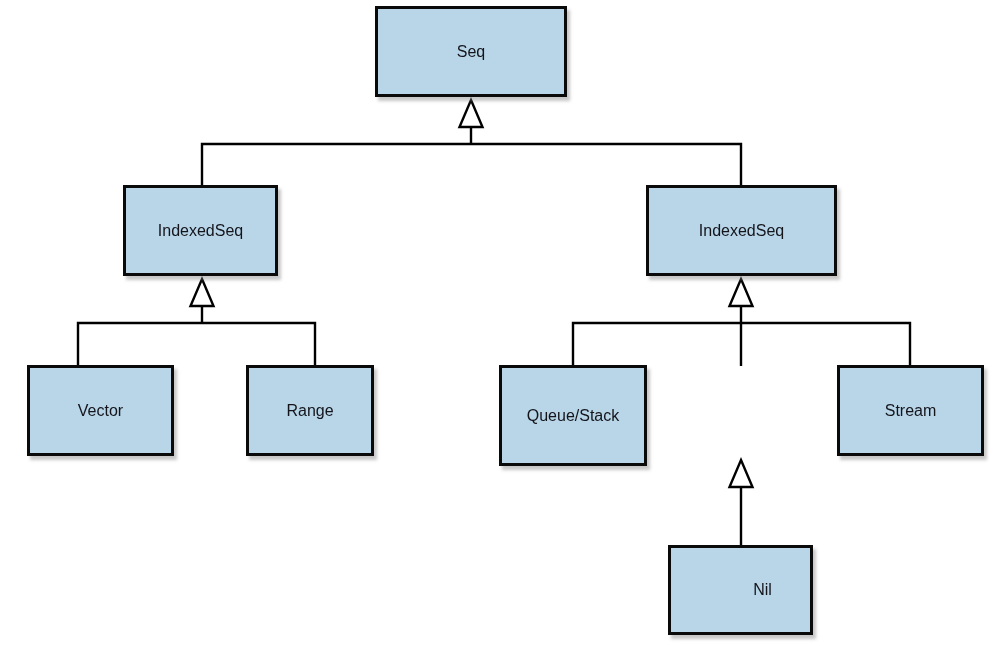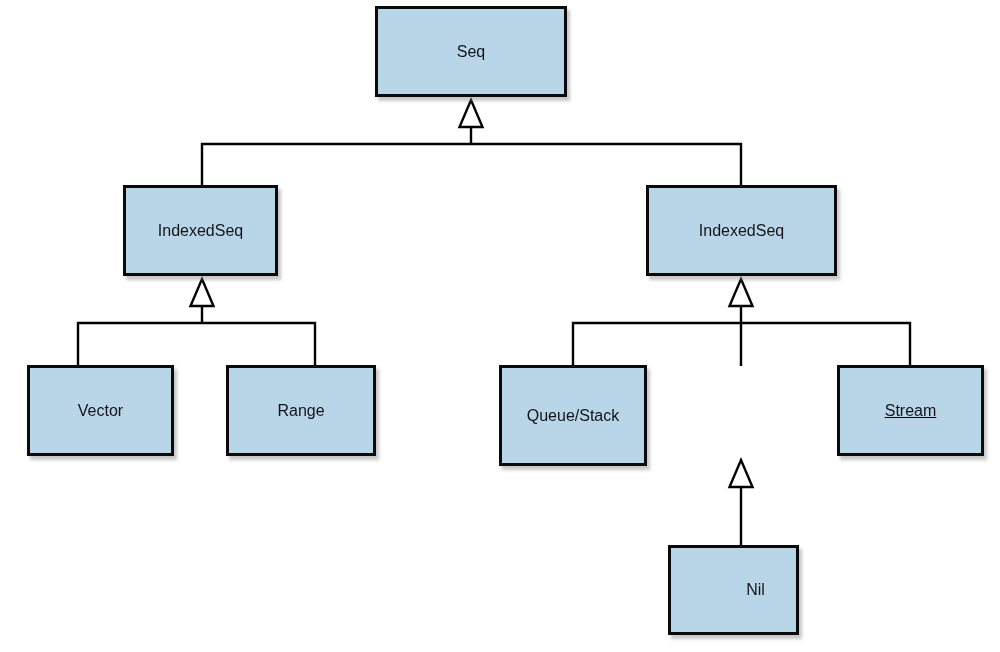--- a/index.html
+++ b/index.html
@@ -32,25 +32,25 @@
     font-size: 16px;
     color: #14141b;
     letter-spacing: 0px;
     white-space: nowrap;
   }
   
   .n-seq        { left: 375px; top:   6px; width: 192px; height: 91px; }
   .n-indexedseq { left: 123px; top: 185px; width: 155px; height: 91px; }
   .n-linearseq  { left: 646px; top: 185px; width: 191px; height: 91px; }
   .n-vector     { left:   5px; top: 365px; width: 147px; height: 91px; margin-left: 22px; }
-  .n-range      { left: 226px; top: 365px; width: 150px; height: 91px; }
+  .n-range      { left: 246px; top: 365px; width: 128px; height: 91px; }
   .n-queuestack { left: 499px; top: 365px; width: 148px; height: 101px; }
   .n-list       { left: 668px; top: 365px; width: 148px; height: 91px; }
-  .n-stream     { left: 837px; top: 365px; width: 147px; height: 91px; text-decoration: underline; }
-  .n-nil        { left: 668px; top: 545px; width: 131px; height: 90px; padding-left: 44px; }
+  .n-stream     { left: 837px; top: 365px; width: 147px; height: 91px; }
+  .n-nil        { left: 668px; top: 545px; width: 145px; height: 90px; padding-left: 44px; }
 </style>
 </head>
 <body>
 
 <div class="canvas">
 
   <svg class="edges" viewBox="0 0 1000 652" xmlns="http://www.w3.org/2000/svg">
     <g stroke="#000000" stroke-width="2.4" fill="none">
 
       <path d="M202 186 V144 H741 V186"></path>

